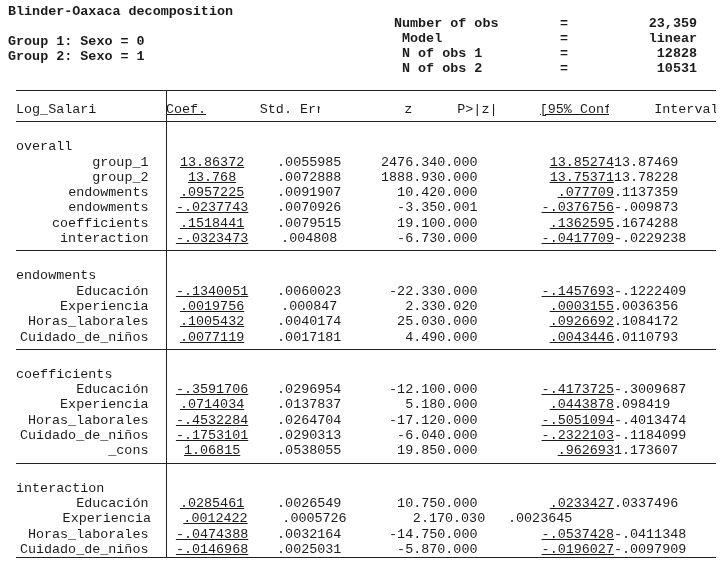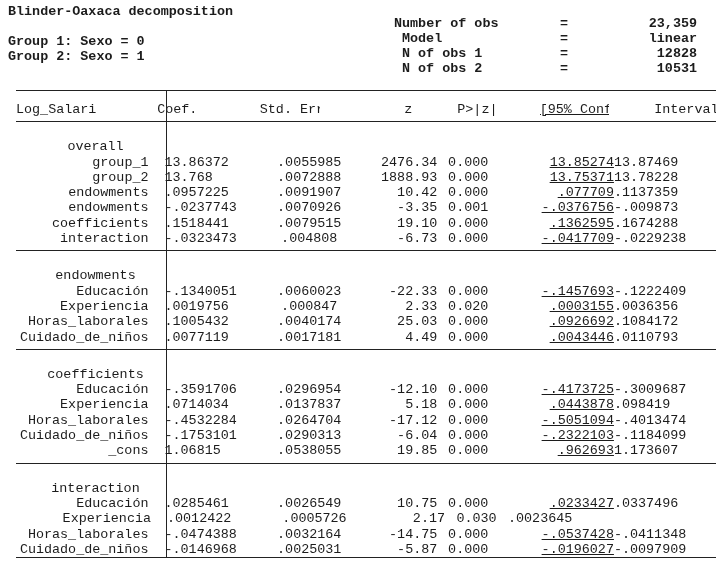--- a/index.html
+++ b/index.html
@@ -33,25 +33,25 @@
     content: "";
     position: absolute;
     left: 150px; top: 0; bottom: 0;
     width: 1px;
     background: #222;
   }
   .trow { display: flex; height: 15.3px; line-height: 15.3px; }
   .thead { padding-top: 11px; height: 15.3px; gap: 45px; }
   .cell { white-space: pre; overflow: hidden; }
   .lab      { width: 135px; text-align: right; }
-  .sec-name { width: 135px; text-align: center; margin-left: 12px; }
-  .c0 { width:  97px; margin-left: 16px; text-align: left; }
+  .sec-name { width: 135px; text-align: left; }
+  .c0 { width:  97px; margin-left: 16px; text-align: center; text-decoration: underline; }
   .c1 { width: 101px; text-align: center; }
   .c2 { width:  80px; text-align: right; }
-  .c3 { width:  63px; text-align: center; }
+  .c3 { width:  63px; text-align: left; }
   .c4 { width: 117px; text-align: right; text-decoration: underline; }
   .c5 { width: 104px; text-align: left; }
   .hrule { height: 22px; position: relative; }
   .hrule::after {
     content: "";
     position: absolute;
     left: 0; right: 0; top: 4px;
     height: 1px;
     background: #222;
   }

